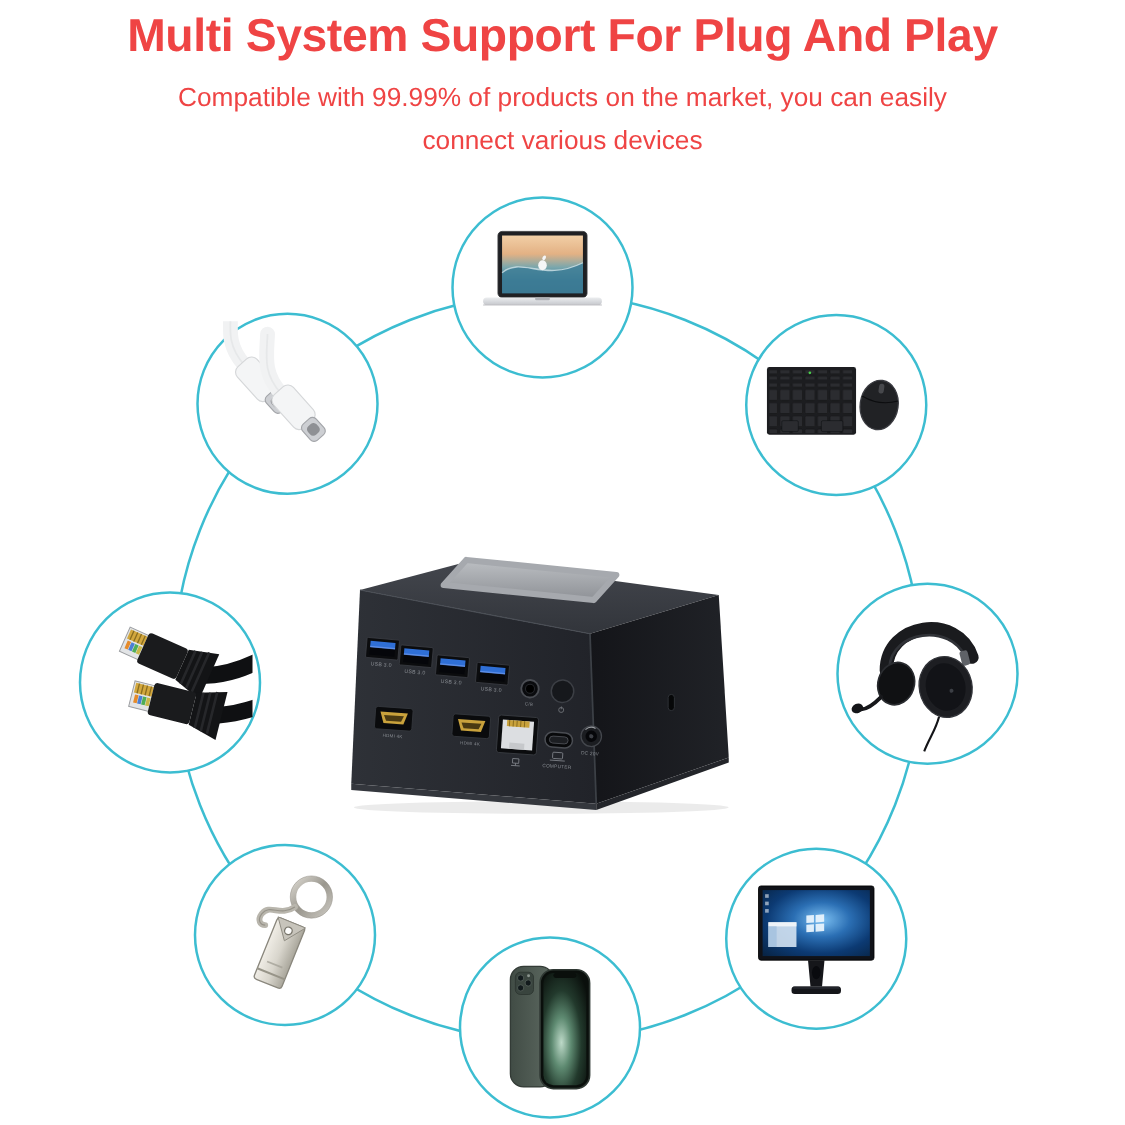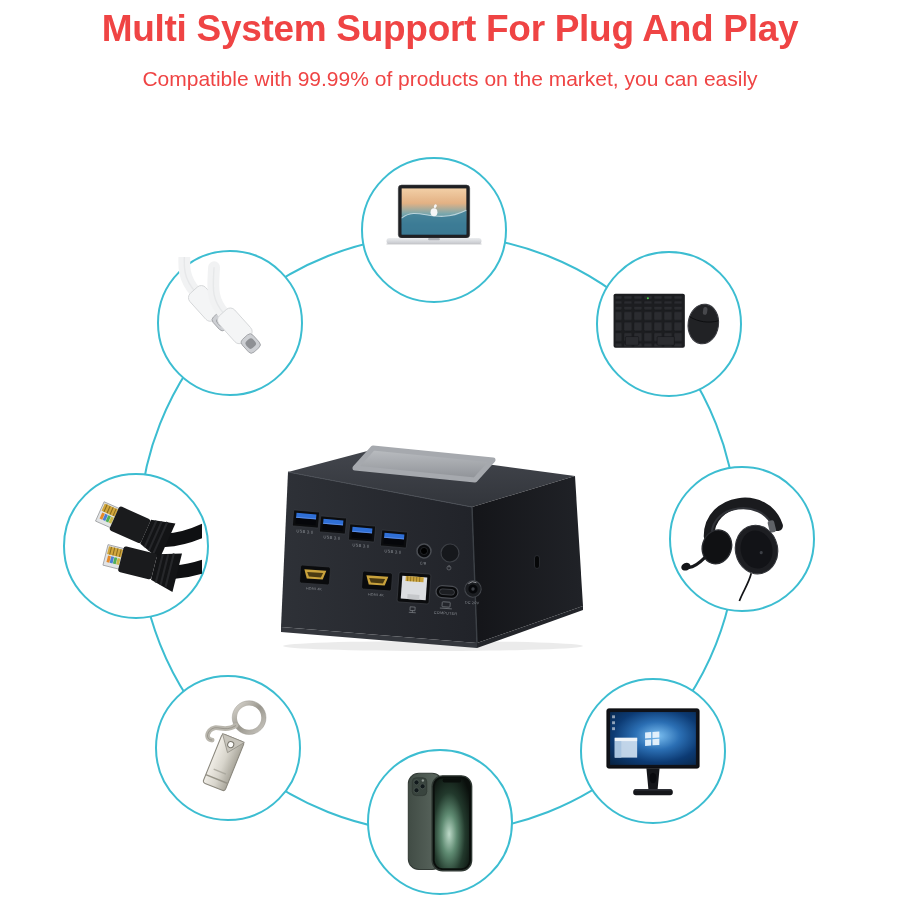--- a/index.html
+++ b/index.html
@@ -19,20 +19,21 @@
   .portlabel{fill:#878b91;font-size:4.2px;letter-spacing:.2px;}
 </style>
 </head>
 <body>
 
 <div class="stage">
 
   <div class="title">Multi System Support For Plug And Play</div>
   <div class="subtitle">
     <span>Compatible with 99.99% of products on the market, you can easily</span><br>
+    <span>connect various devices</span>
   </div>
 
   <div class="big-circle"></div>
 
   <div class="bubble" style="left:361px;top:157px;">
     <svg viewBox="0 0 100 100">
       <defs>
         <linearGradient id="lapwall" x1="0" y1="0" x2="0" y2="1">
           <stop offset="0" stop-color="#f2cfa6"></stop>
             <stop offset="0.32" stop-color="#e3b184"></stop>

